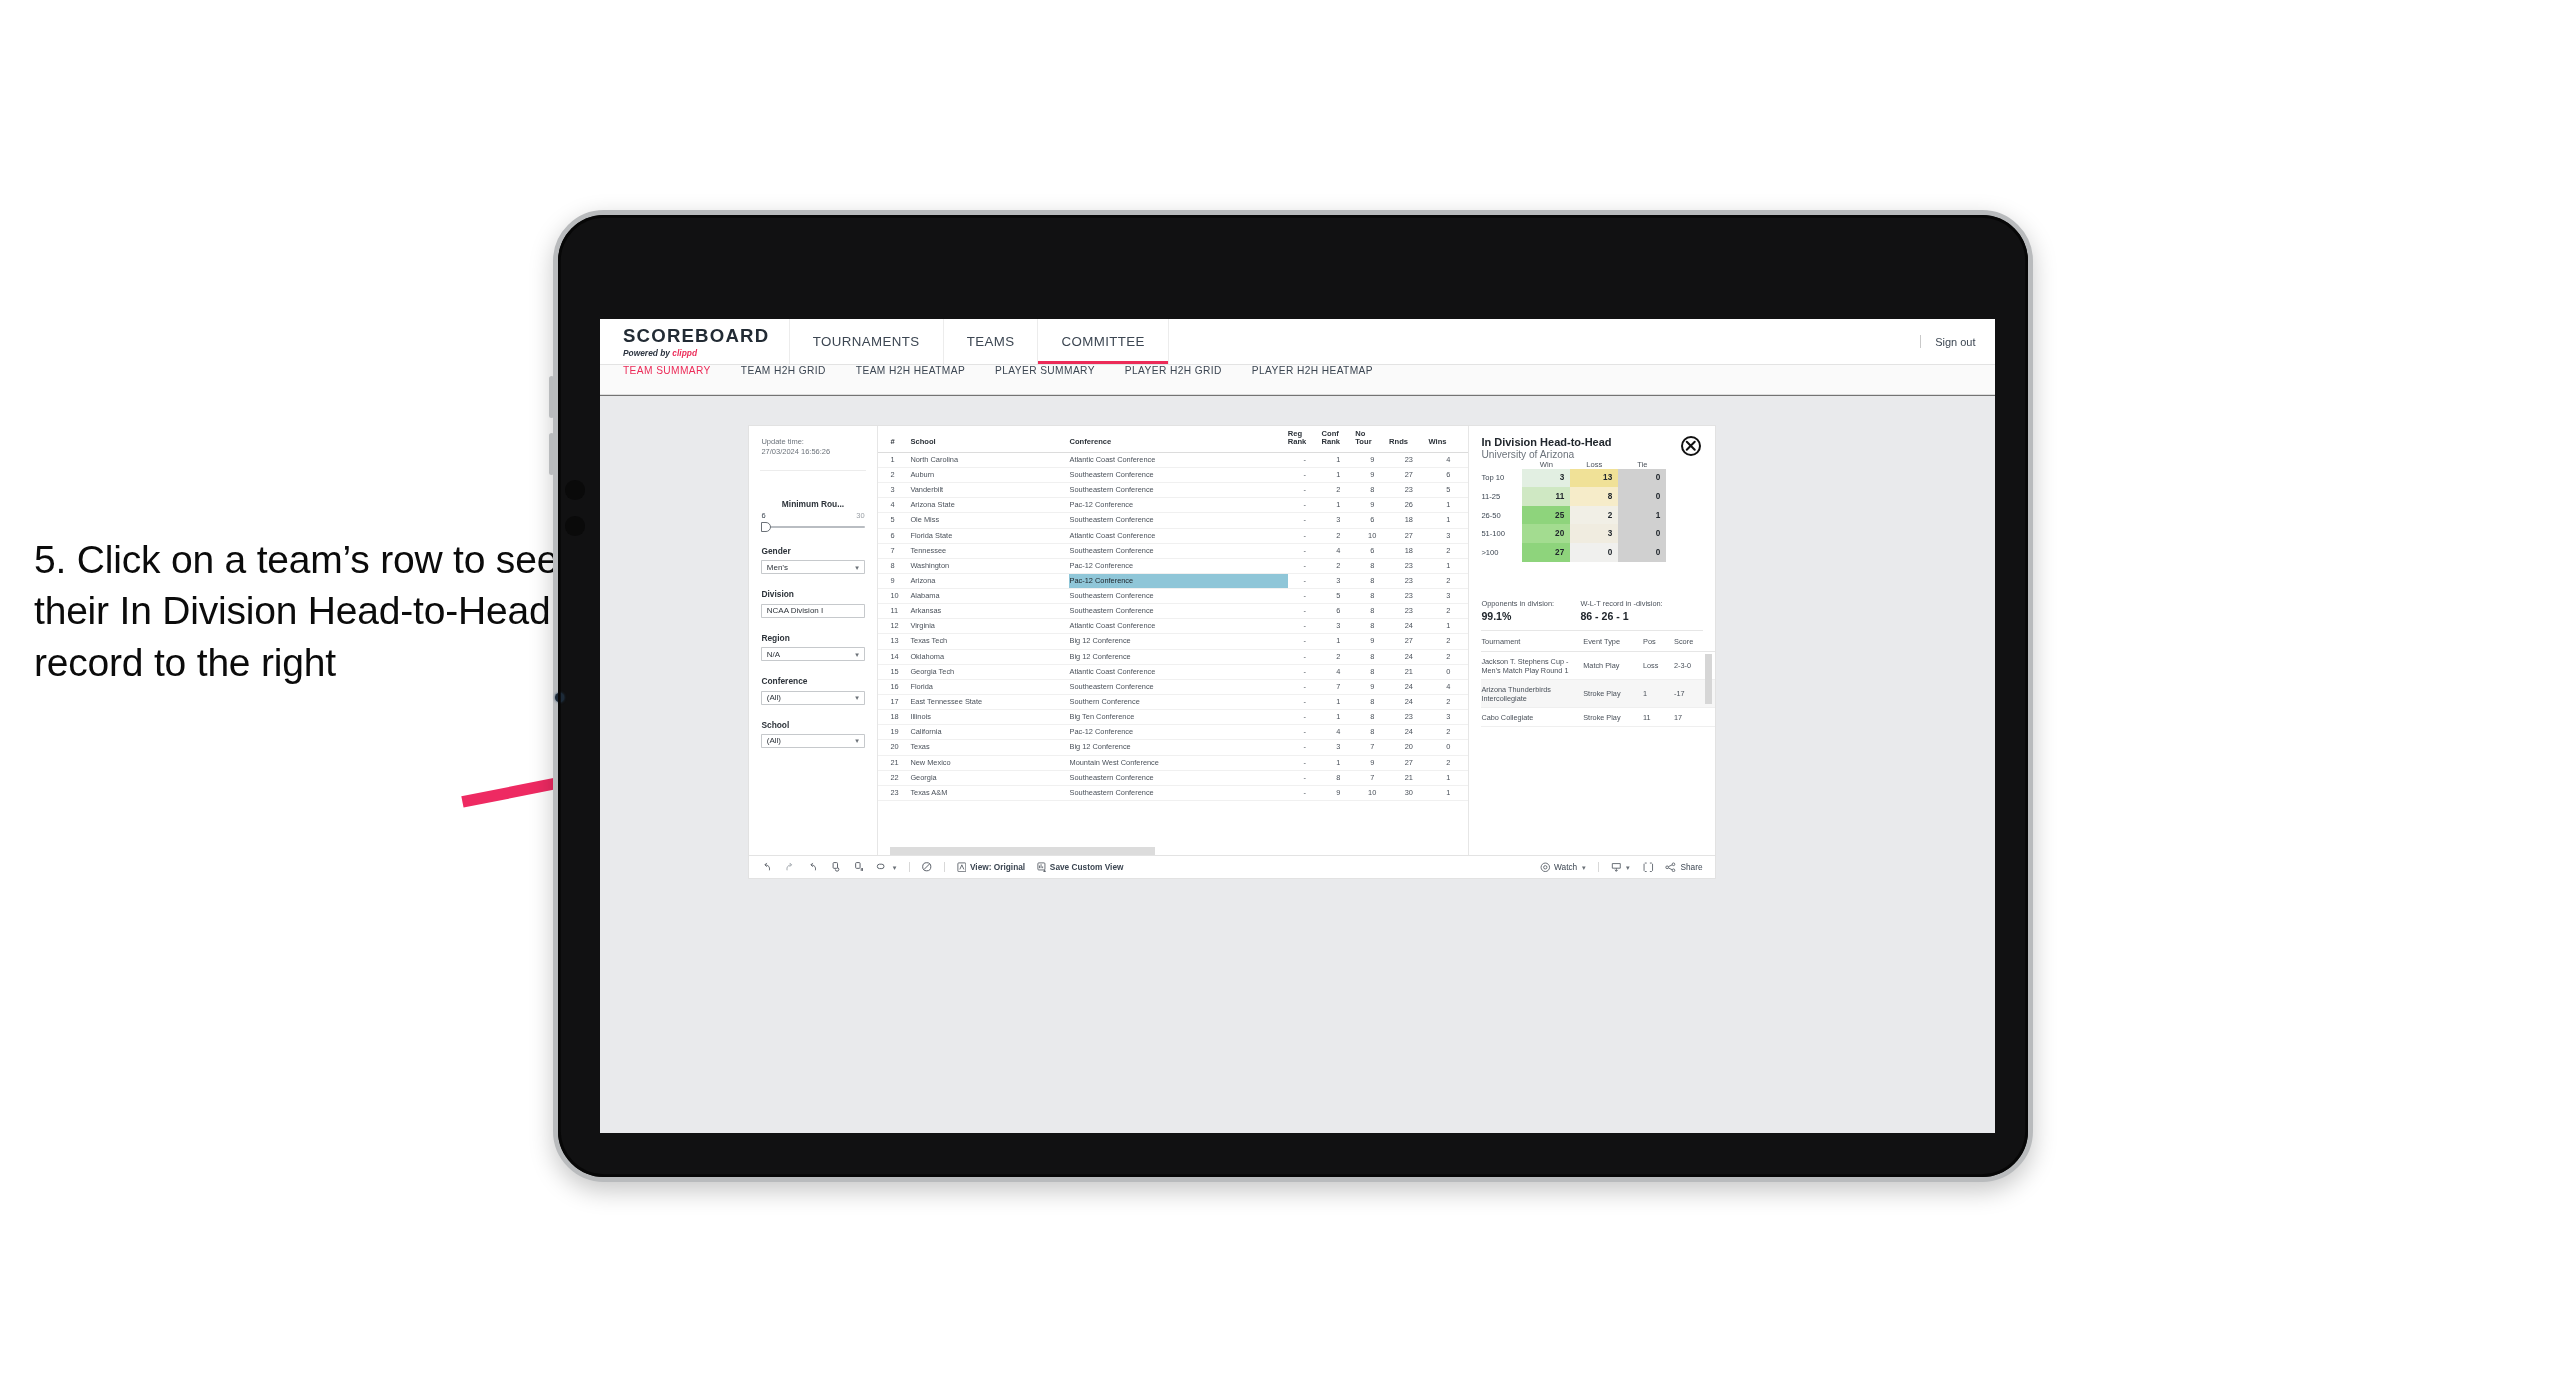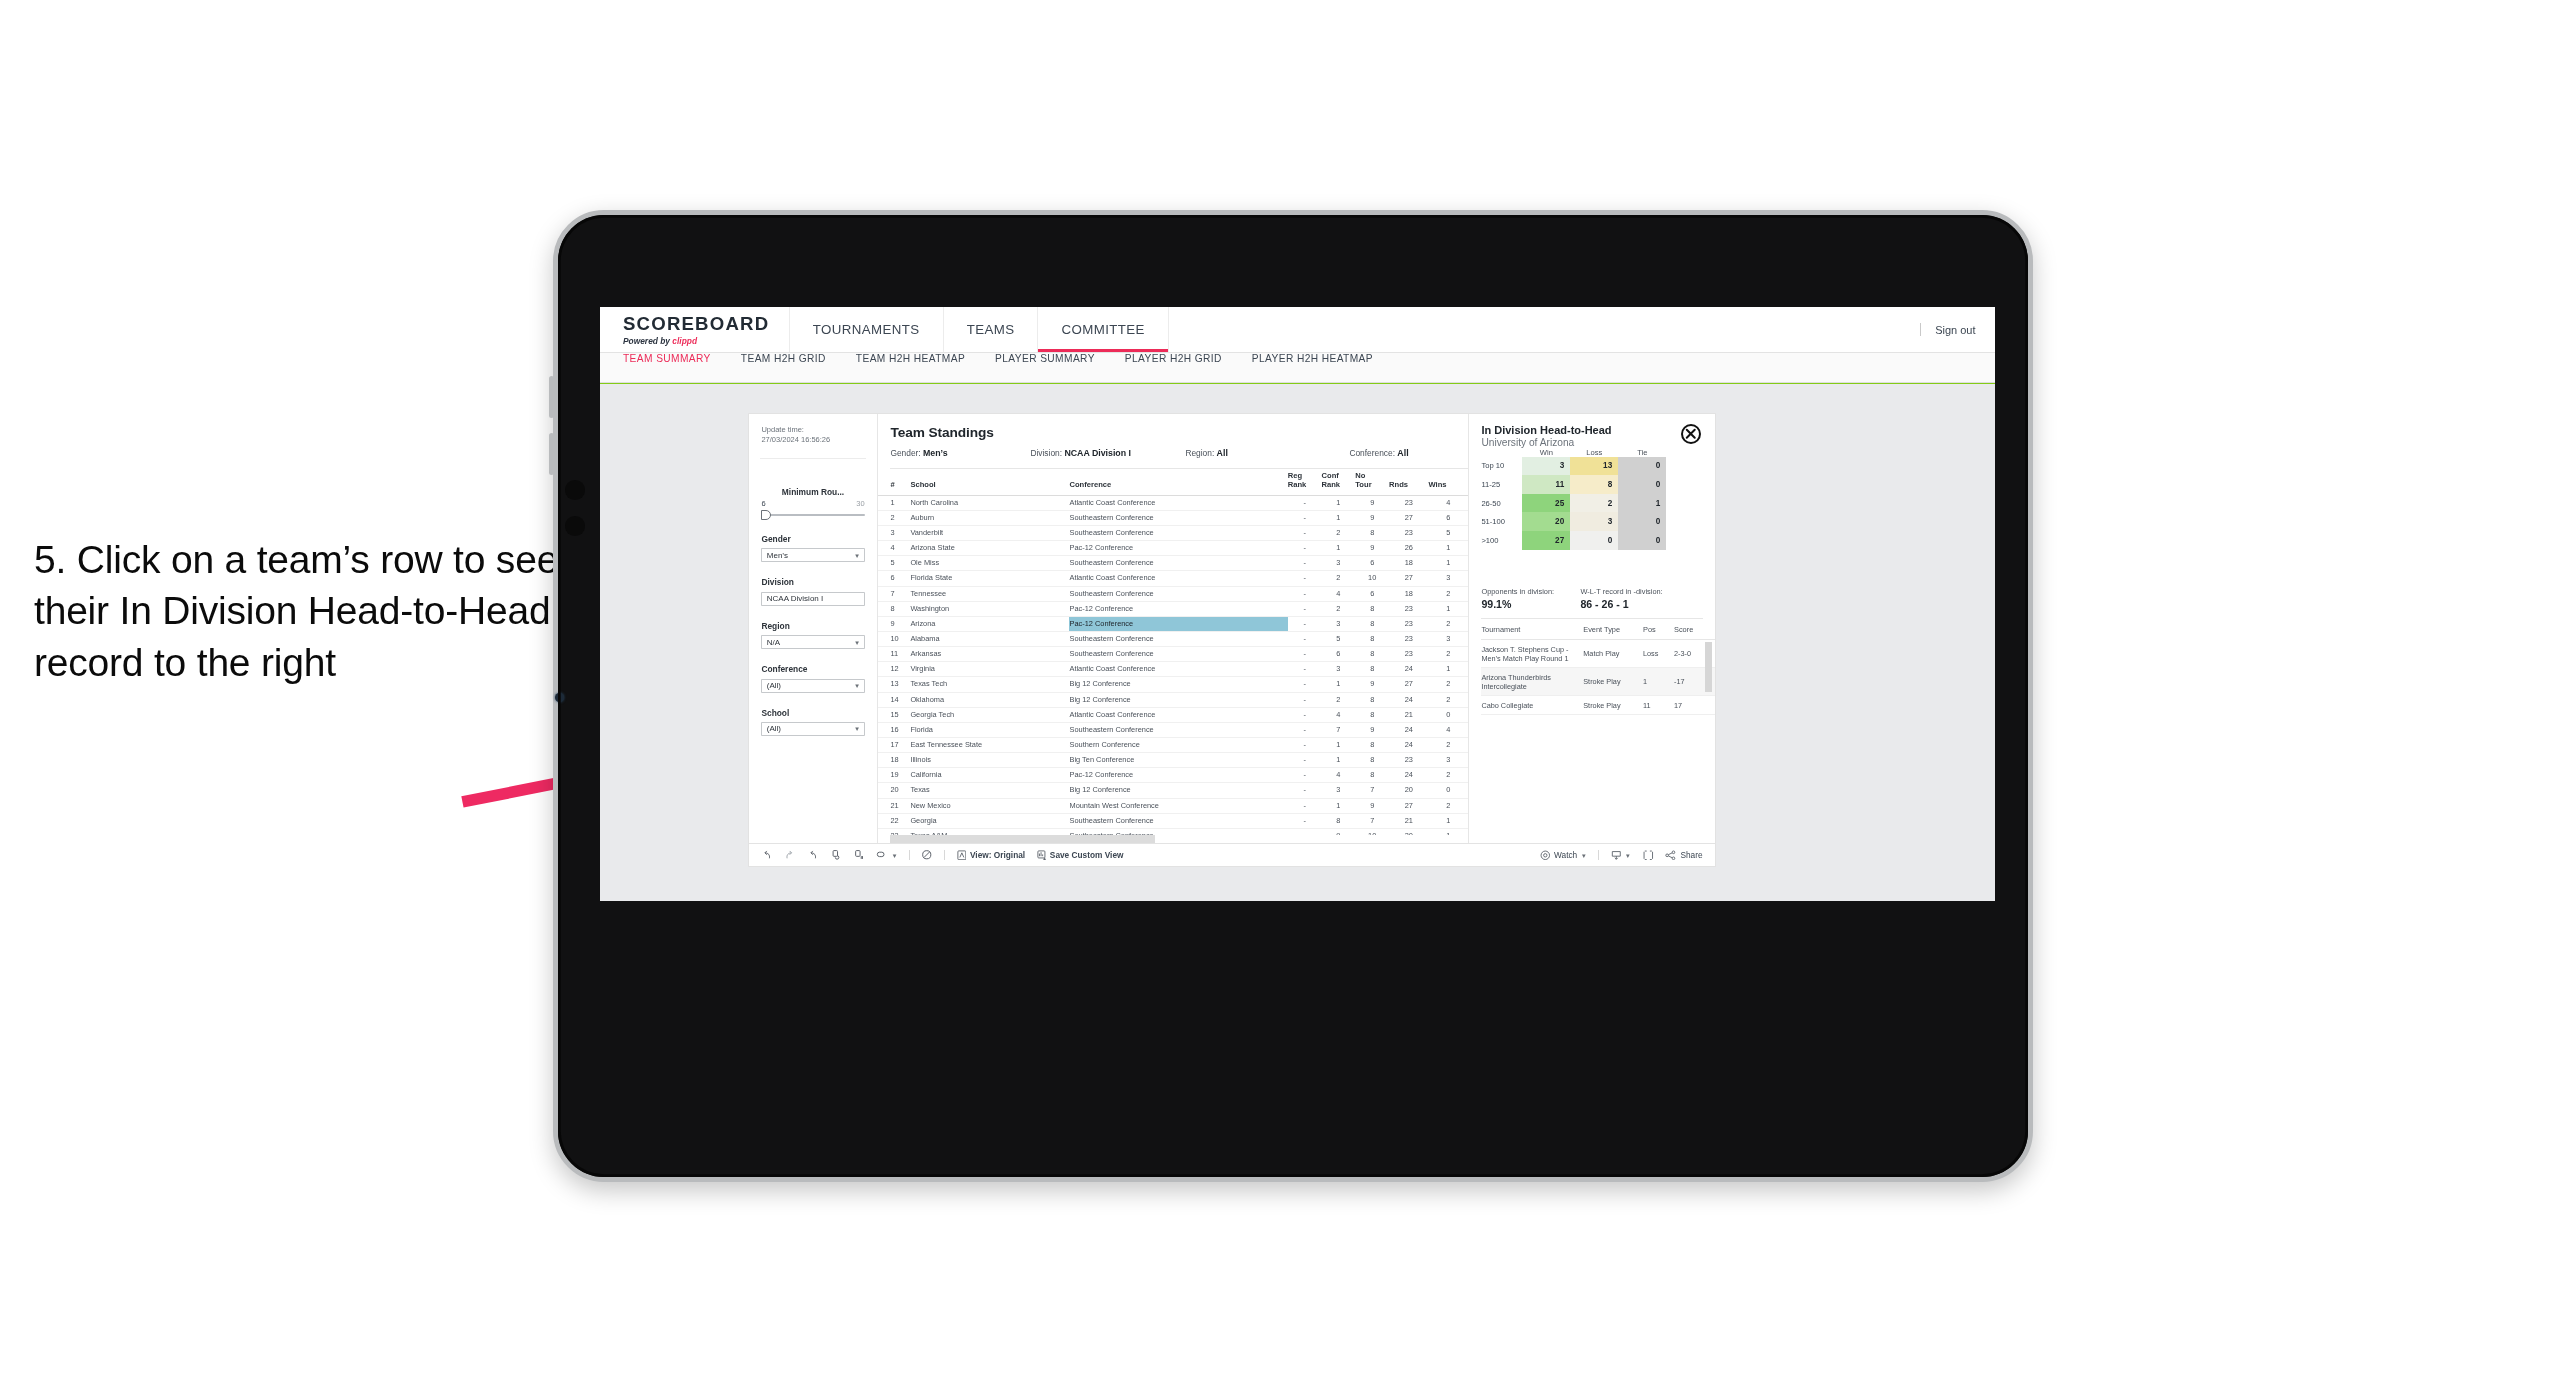--- a/index.html
+++ b/index.html
@@ -44,23 +44,23 @@
   .bezel-btn{ position:absolute; background:#0a0a0a; border-radius:2.7px; }
   .side-ctrl{ position:absolute; background:#b9bbbd; border-radius:2.7px; }
 
   
   #camera { position:absolute; left:-2.7px; top:478px; width:8.8px; height:8.8px; border-radius:50%;
             background:#1d2a38; box-shadow:0 0 2.7px #2b4a66; }
 
   
   #screen {
     position: absolute;
-    left: 42px; top: 92px;
-    width: 1395px; height: 594px;
-    background: #84cc16;
+    left: 42px; top: 104px;
+    width: 1395px; height: 814px;
+    background: #737373;
     overflow: hidden;
   }
 
   
   #app-header {
     height: 46px; background:#fff; display:flex; align-items:stretch;
     border-bottom: 0.9px solid #e3e3e3;
   }
   .brand { display:flex; flex-direction:column; justify-content:center;
            padding: 0 19.5px 0 23px; border-right:0.9px solid #ececec; }
@@ -308,30 +308,20 @@
               <div class="f-block">
                 <div class="f-title">School</div>
                 <div class="sel">
                   <span>(All)</span>
                   <span class="caret">▼</span>
                 </div>
               </div>
             </div>
 
             <div id="table-col">
-              <div id="ts-head">
-                <div id="ts-title">Team Standings</div>
-                <div id="ts-filters">
-                  <div class="fcell fw1"><span>Gender:</span> <b>Men’s</b></div>
-                  <div class="fcell fw2"><span>Division:</span> <b>NCAA Division I</b></div>
-                  <div class="fcell fw3"><span>Region:</span> <b>All</b></div>
-                  <div class="fcell"><span>Conference:</span> <b>All</b></div>
-                </div>
-                <div id="ts-divider"></div>
-              </div>
 
               <div id="table-scroll">
                 <table class="standings">
                   <thead>
                     <tr>
                       <th class="c-rank">#</th>
                       <th class="c-school">School</th>
                       <th class="c-conf">Conference</th>
                       <th class="c-num">Reg<br>Rank</th>
                       <th class="c-num">Conf<br>Rank</th>

